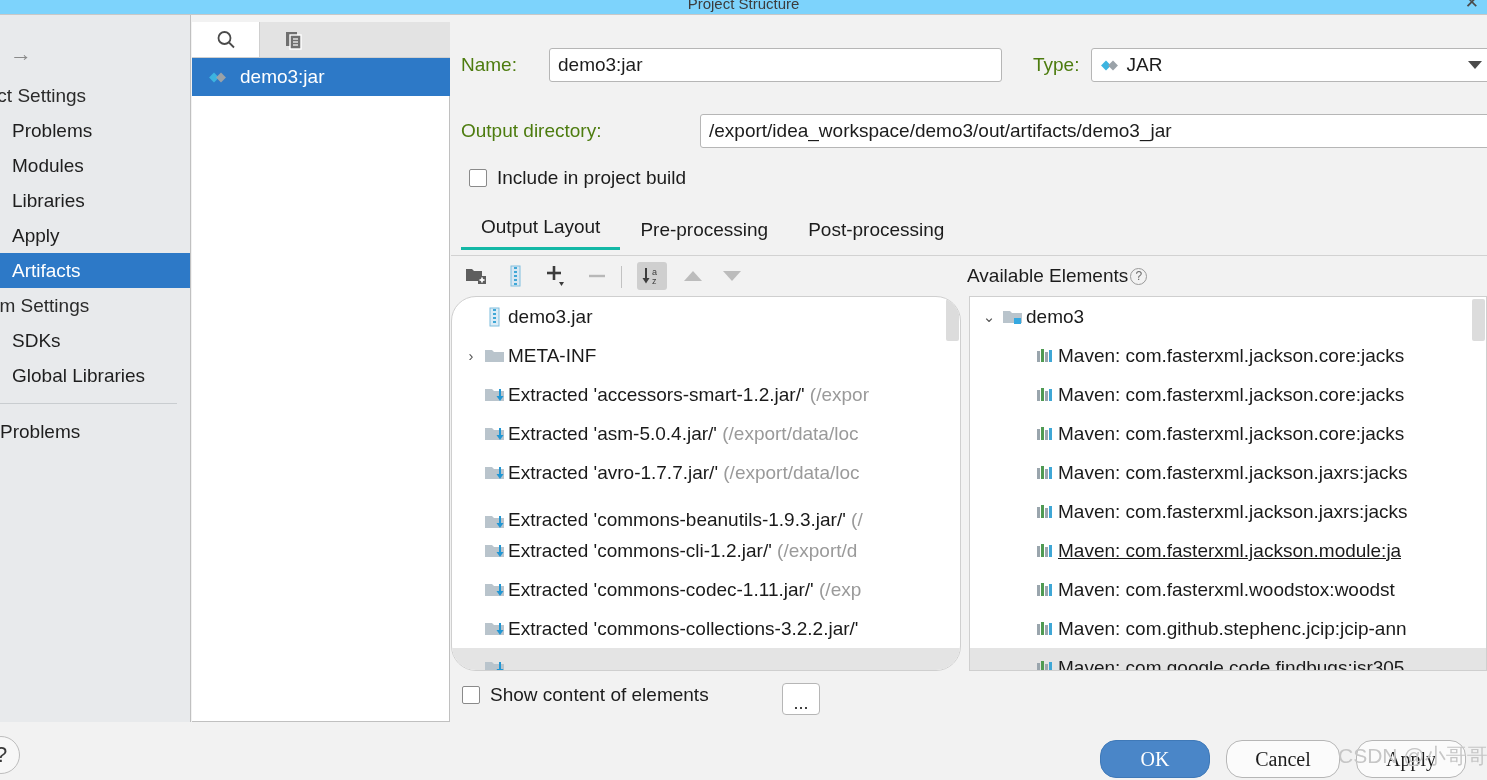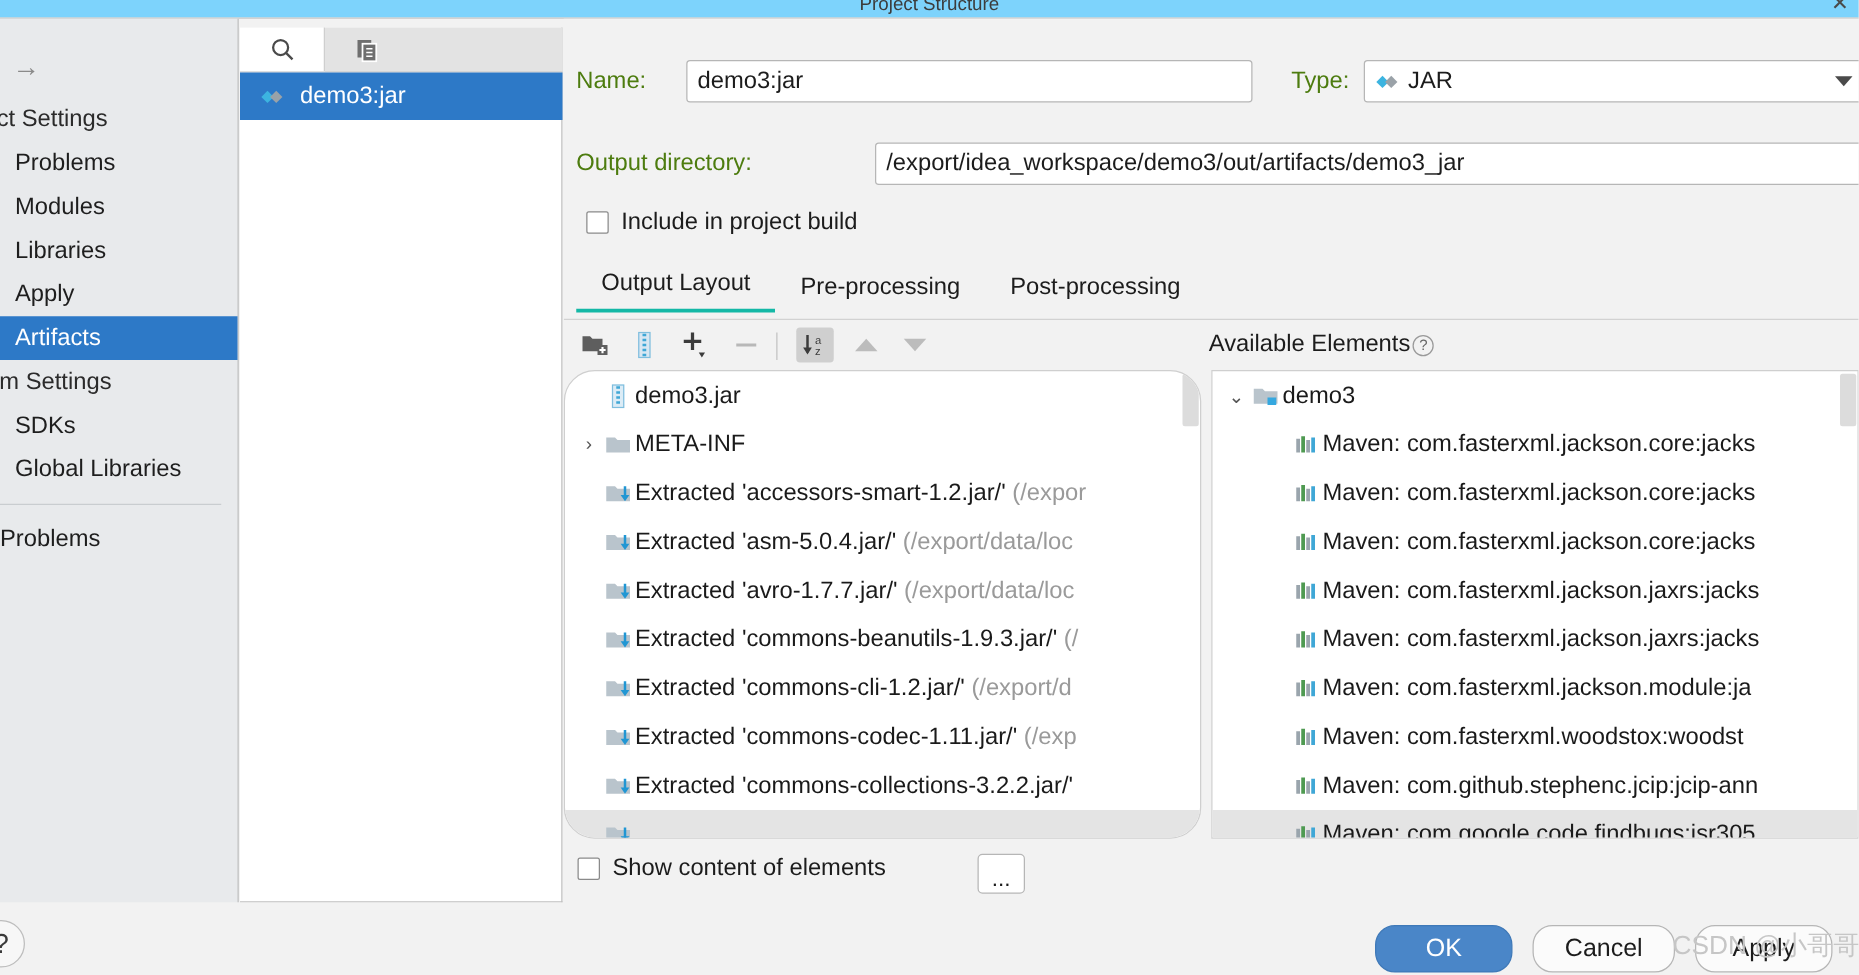--- a/index.html
+++ b/index.html
@@ -185,21 +185,21 @@
   .footer { position: absolute; left: 0; top: 722px; width: 1487px; height: 58px; background: #f2f2f2; }
   .help-btn {
     position: absolute; left: -18px; top: 14px; width: 38px; height: 38px;
     border: 1.5px solid #bdbdbd; border-radius: 50%; background: #f7f7f7;
     display: flex; align-items: center; justify-content: center;
     font-size: 22px; color: #3a3a3a; cursor: pointer;
   }
   .btn {
     position: absolute; top: 18px; height: 38px; border-radius: 16px;
     font-size: 20px; display: flex; align-items: center; justify-content: center;
-    cursor: pointer; font-family: Liberation Sans, sans-serif;
+    cursor: pointer; font-family: Liberation Serif, serif;
   }
   .btn-primary { background: #4a86c8; color: #ffffff; border: 1px solid #3f79b8; }
   .btn-default { background: #fbfbfb; color: #1c1c1c; border: 1px solid #b6b6b6; }
   .watermark {
     position: absolute; top: 742px; left: 1338px; font-size: 21px;
     color: #c6c6c6; white-space: nowrap; pointer-events: none; letter-spacing: 0px;
   }
 </style>
 </head>
 <body>
@@ -401,21 +401,21 @@
       <div class="trow" style="padding-left:30px;">
         <span class="ticon">
           <svg width="22" height="18" viewBox="0 0 22 18" aria-hidden="true">
             <path d="M1 3 h7 l2 2 h10 v10 H1 z" fill="#b9c4cc"></path>
             <line x1="16" y1="3" x2="16" y2="12" stroke="#2196d3" stroke-width="2"></line>
             <path d="M12.5 10 L16 15 L19.5 10 z" fill="#2196d3"></path>
           </svg>
         </span>
         <span class="tlabel"><span>Extracted 'avro-1.7.7.jar/'</span><span class="tpath"> (/export/data/loc</span></span>
       </div>
-      <div class="trow" style="padding-left:30px;">
+      <div class="trow" style="padding-left:30px;align-items:flex-end;">
         <span class="ticon">
           <svg width="22" height="18" viewBox="0 0 22 18" aria-hidden="true">
             <path d="M1 3 h7 l2 2 h10 v10 H1 z" fill="#b9c4cc"></path>
             <line x1="16" y1="3" x2="16" y2="12" stroke="#2196d3" stroke-width="2"></line>
             <path d="M12.5 10 L16 15 L19.5 10 z" fill="#2196d3"></path>
           </svg>
         </span>
         <span class="tlabel"><span>Extracted 'commons-beanutils-1.9.3.jar/'</span><span class="tpath"> (/</span></span>
       </div>
       <div class="trow" style="padding-left:30px;">
@@ -519,21 +519,21 @@
         <span class="ticon">
           <svg width="20" height="18" viewBox="0 0 20 18" aria-hidden="true">
             <rect x="2" y="4" width="3" height="11" fill="#9aa5ad"></rect>
             <rect x="6" y="2" width="3" height="13" fill="#4f9a52"></rect>
             <rect x="10" y="5" width="3" height="10" fill="#9aa5ad"></rect>
             <rect x="14" y="3" width="3" height="12" fill="#3fa7d6"></rect>
           </svg>
         </span>
         <span class="tlabel">Maven: com.fasterxml.jackson.jaxrs:jacks</span>
       </div>
-      <div class="trow" style="padding-left:62px;">
+      <div class="trow" style="padding-left:62px;text-decoration:underline;">
         <span class="ticon">
           <svg width="20" height="18" viewBox="0 0 20 18" aria-hidden="true">
             <rect x="2" y="4" width="3" height="11" fill="#9aa5ad"></rect>
             <rect x="6" y="2" width="3" height="13" fill="#4f9a52"></rect>
             <rect x="10" y="5" width="3" height="10" fill="#9aa5ad"></rect>
             <rect x="14" y="3" width="3" height="12" fill="#3fa7d6"></rect>
           </svg>
         </span>
         <span class="tlabel">Maven: com.fasterxml.jackson.module:ja</span>
       </div>

